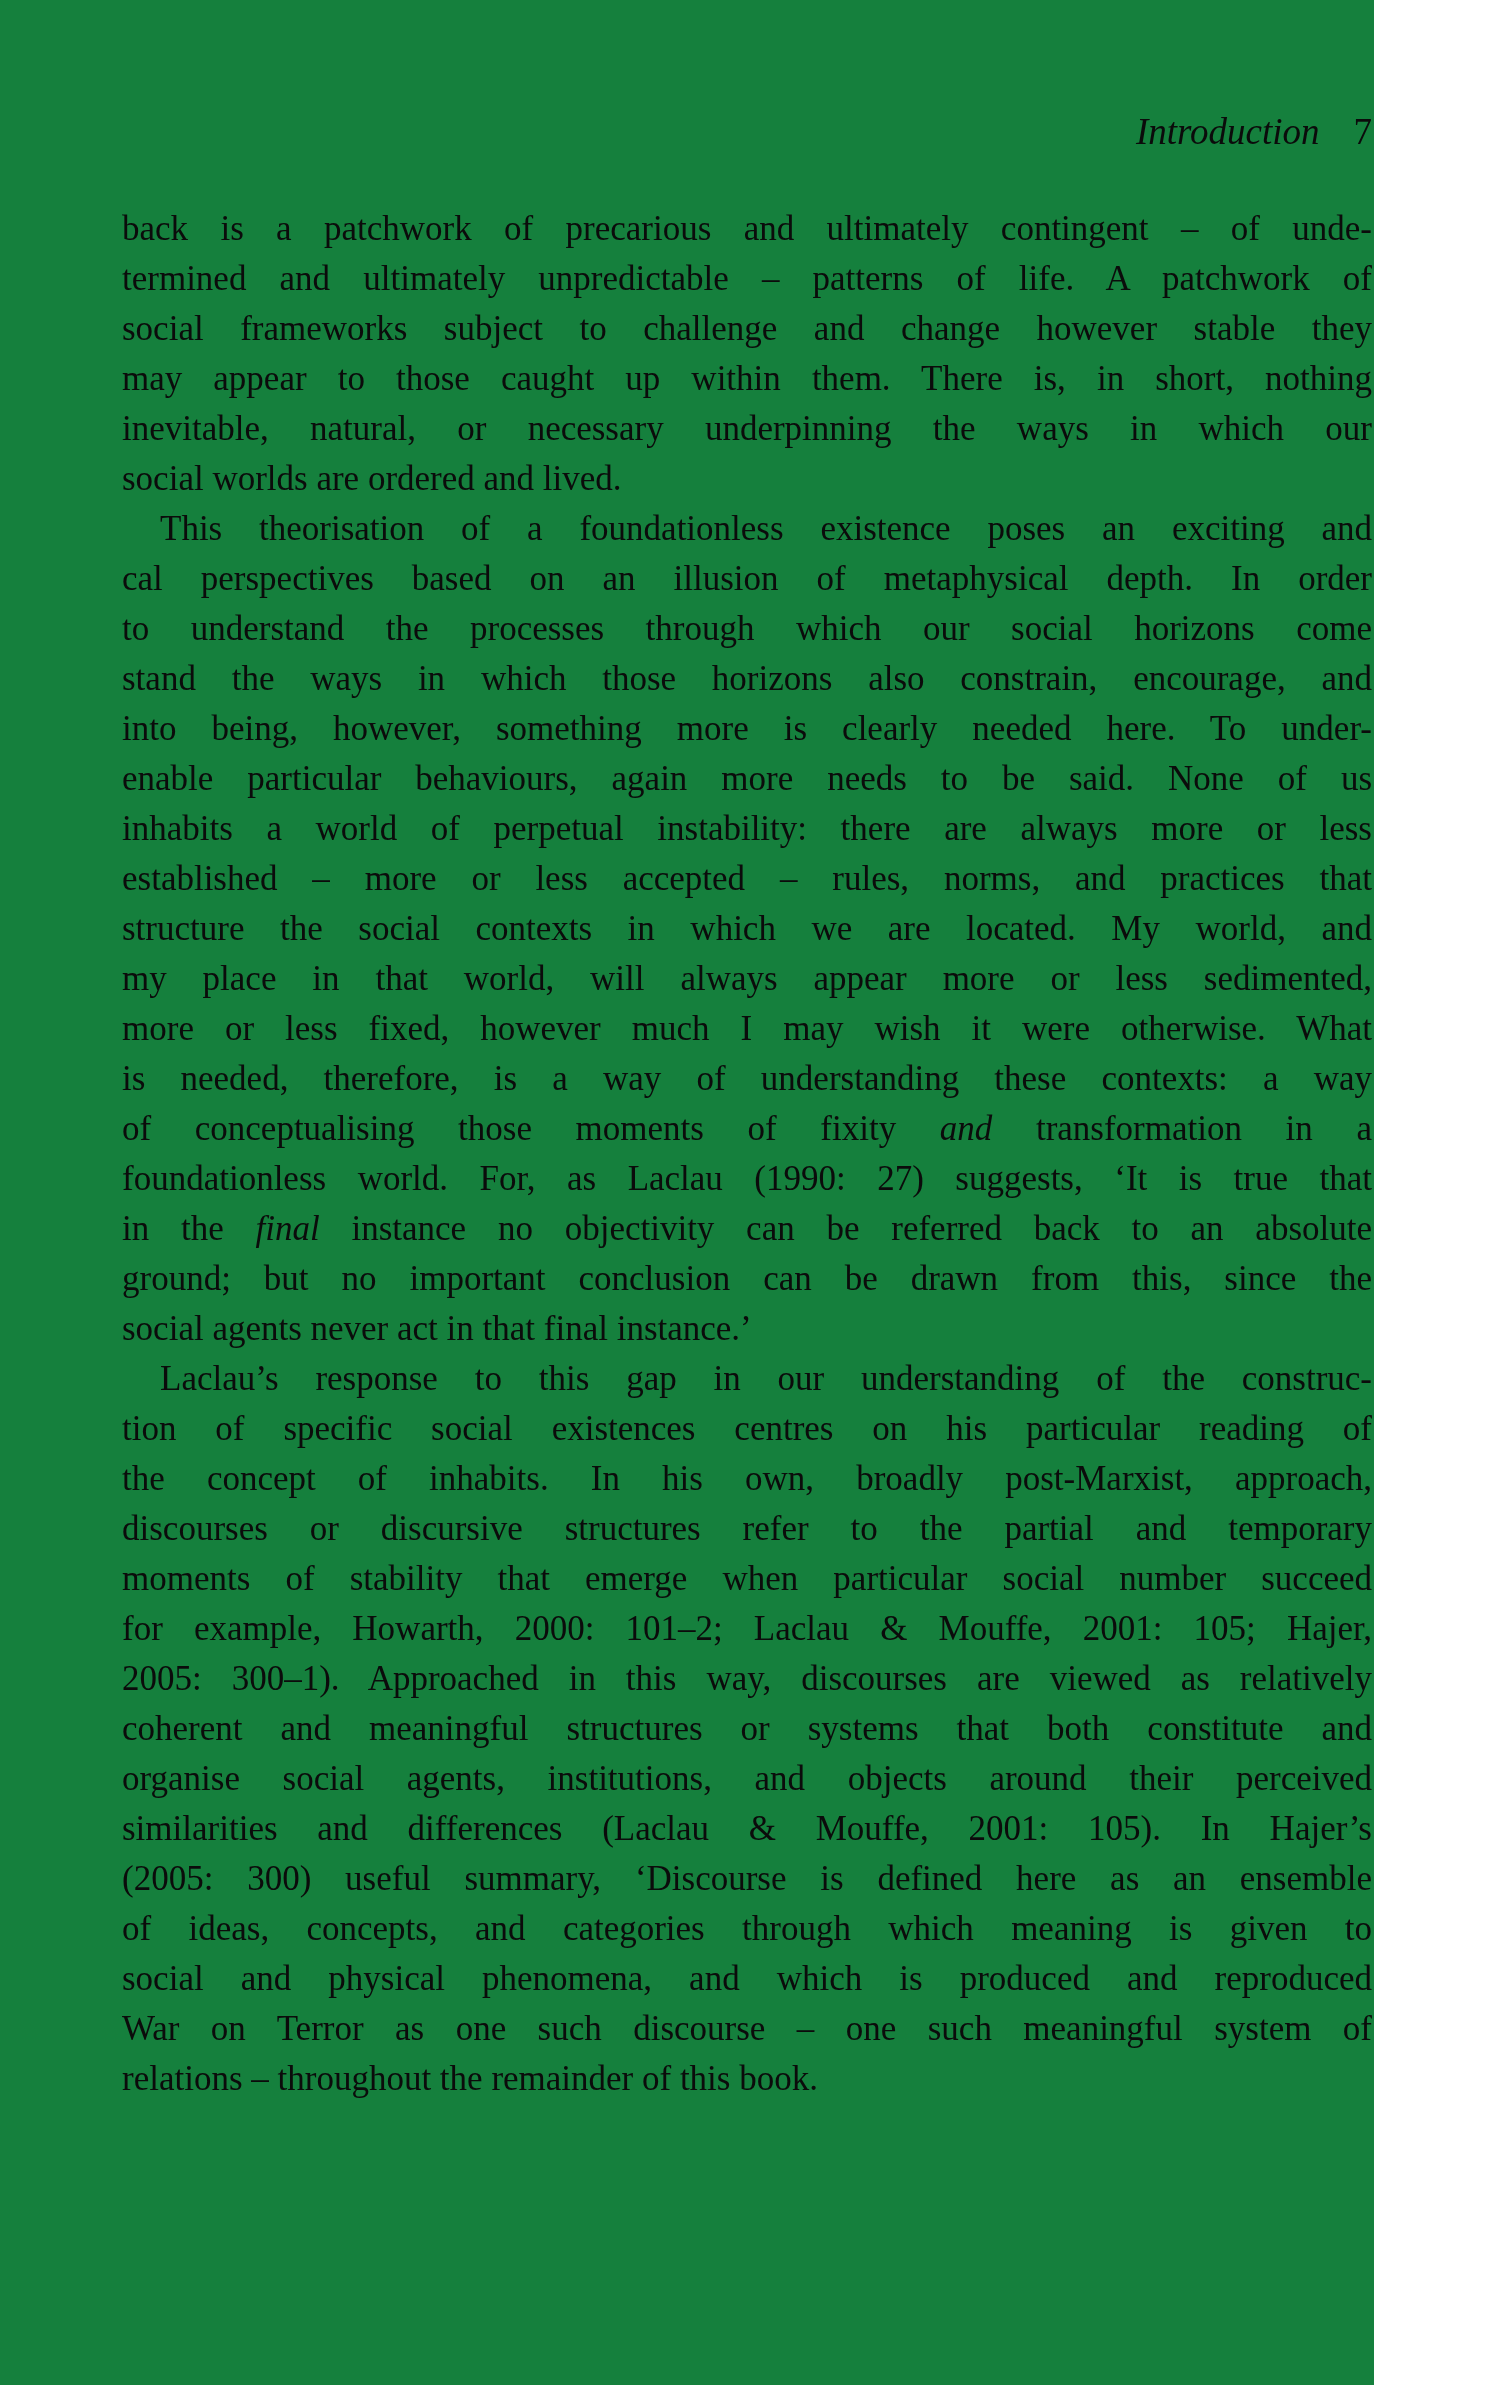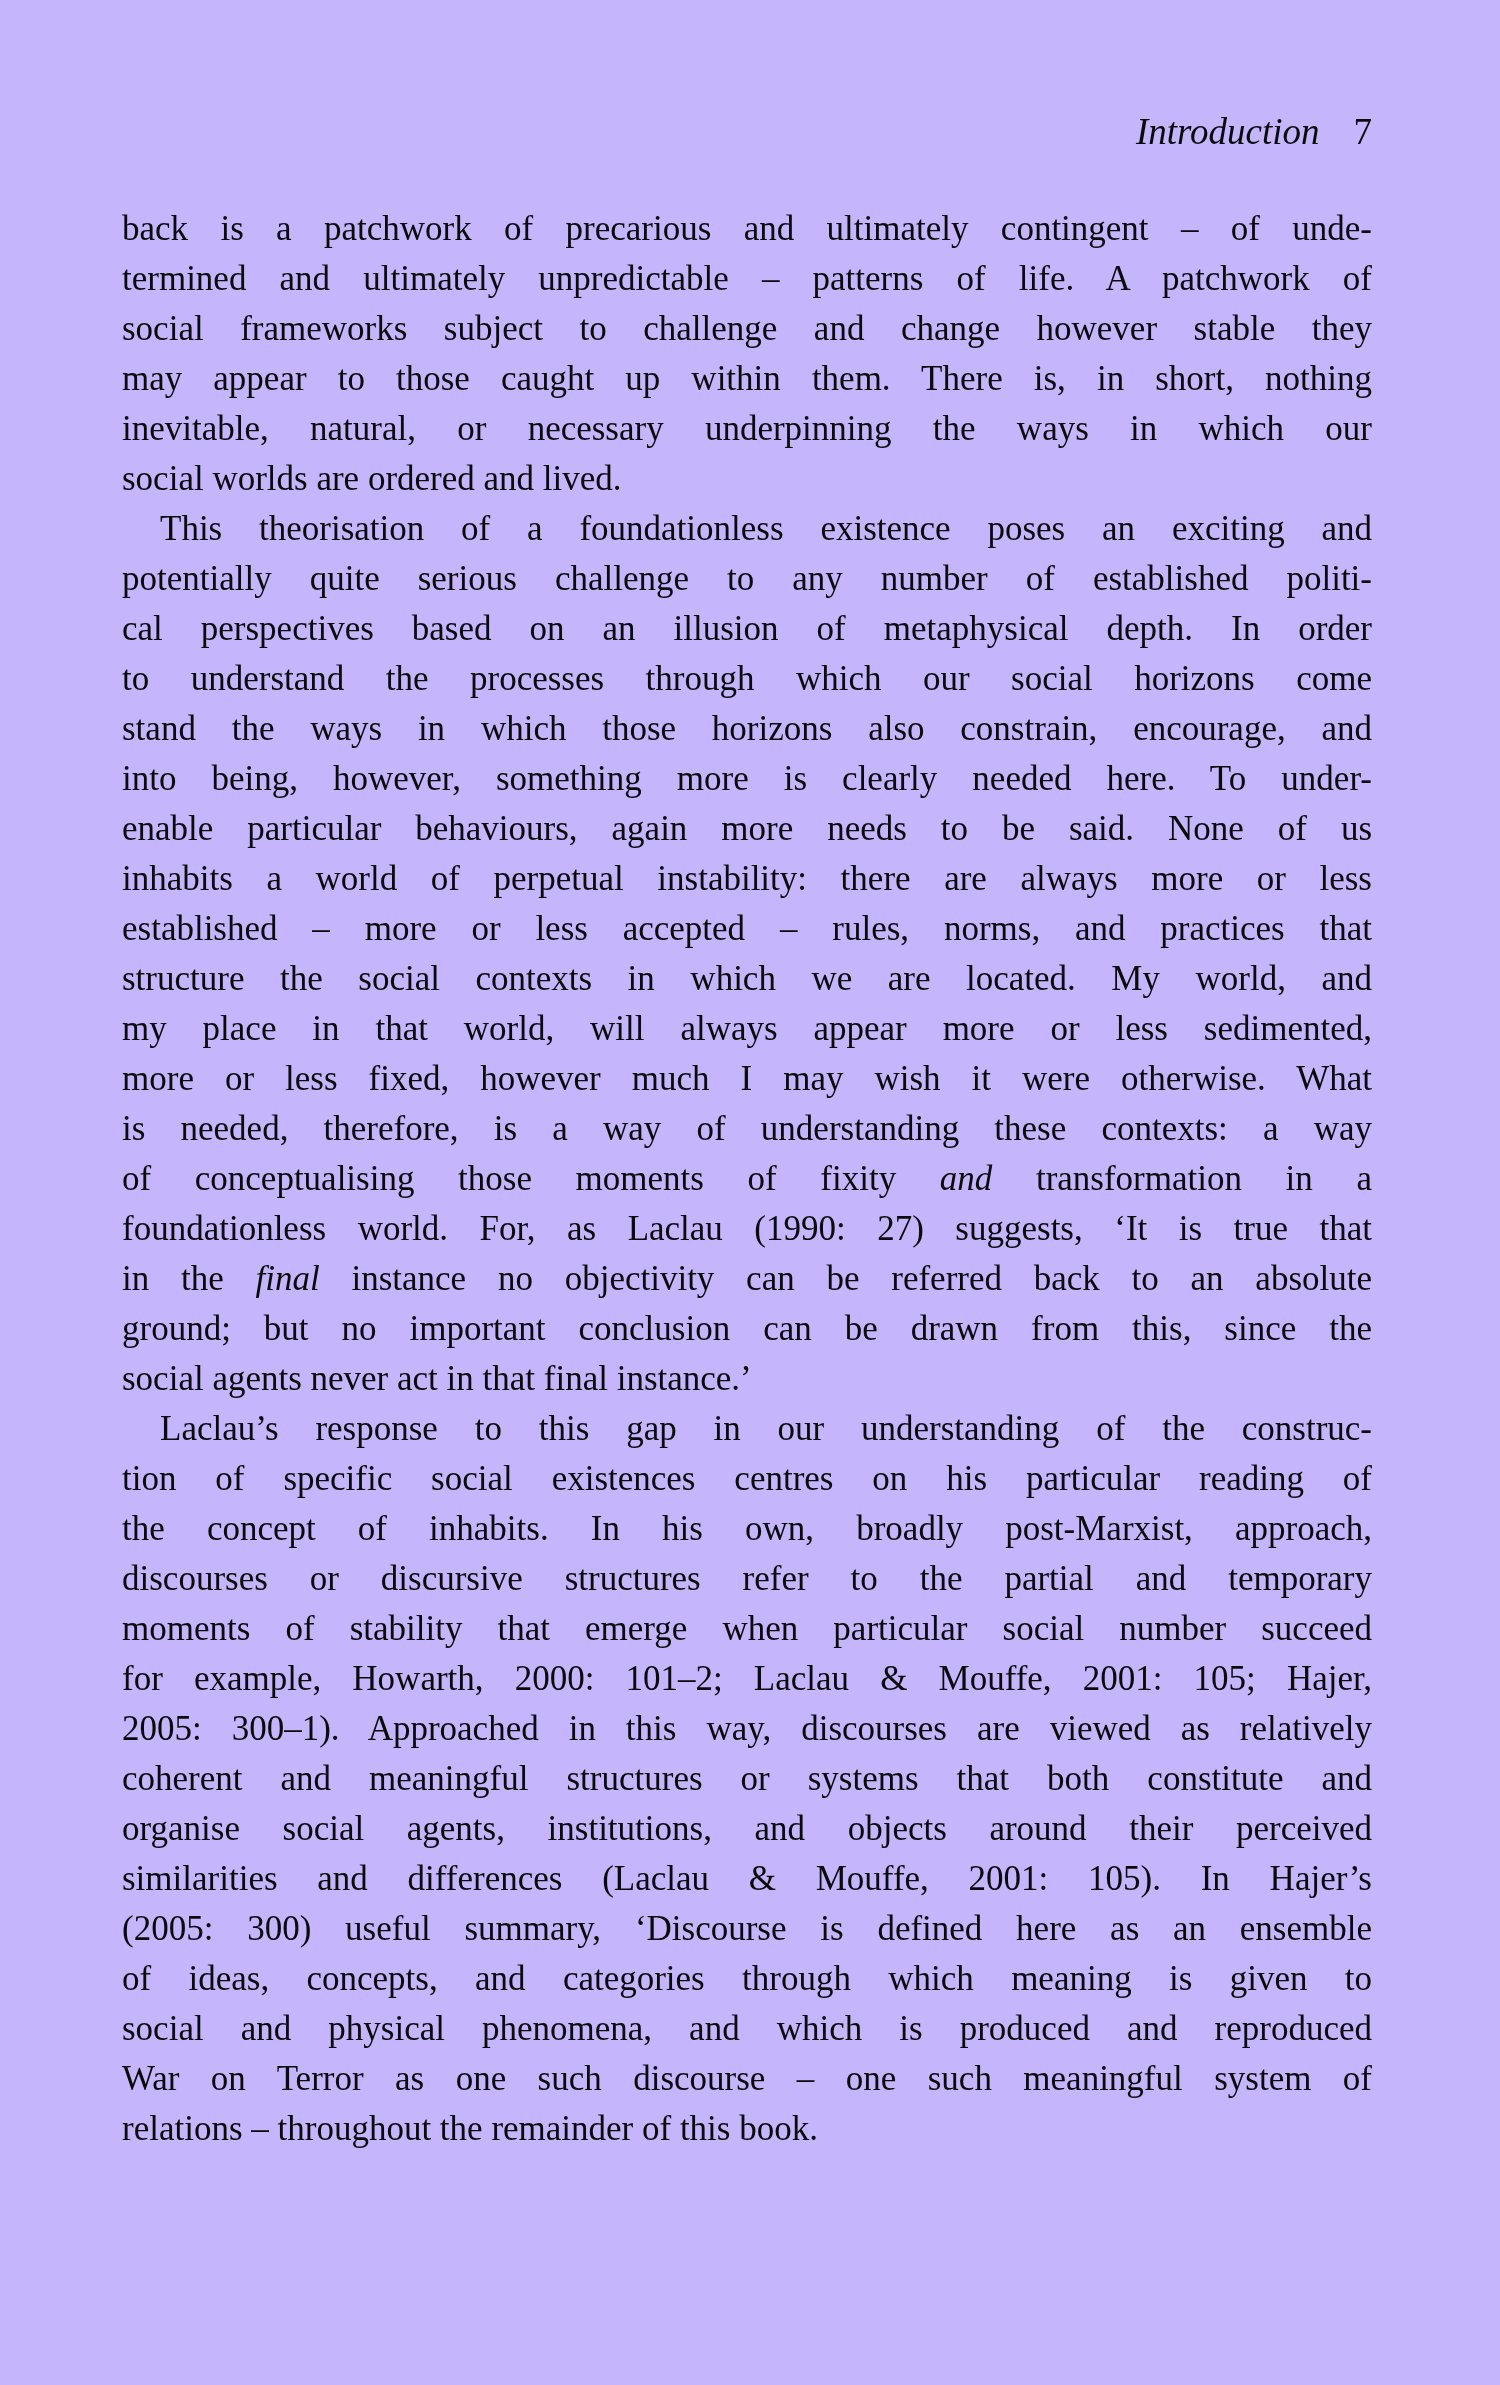--- a/index.html
+++ b/index.html
@@ -2,23 +2,23 @@
 <html><head>
 <meta charset="utf-8">
 <style>
   html, body {
     margin: 0;
     padding: 0;
     background: #ffffff;
   }
   .page {
     position: relative;
-    width: 1500px;
+    width: 1374px;
     height: 2385px;
-    background: #c4b5fd;
+    background: #15803d;
     overflow: hidden;
     font-family: "Liberation Serif", "DejaVu Serif", serif;
     color: #0b0b0b;
   }
   .running-head {
     position: absolute;
     top: 112px;
     left: 122px;
     width: 1250px;
     text-align: right;
@@ -66,21 +66,20 @@
   </div>
 
   <div class="text-body">
       <div class="line"><span>back is a patchwork of precarious and ultimately contingent – of unde-</span></div>
       <div class="line"><span>termined and ultimately unpredictable – patterns of life. A patchwork of</span></div>
       <div class="line"><span>social frameworks subject to challenge and change however stable they</span></div>
       <div class="line"><span>may appear to those caught up within them. There is, in short, nothing</span></div>
       <div class="line"><span>inevitable, natural, or necessary underpinning the ways in which our</span></div>
       <div class="line last"><span>social worlds are ordered and lived.</span></div>
       <div class="line indent"><span>This theorisation of a foundationless existence poses an exciting and</span></div>
-      <div class="line"><span>potentially quite serious challenge to any number of established politi-</span></div>
       <div class="line"><span>cal perspectives based on an illusion of metaphysical depth. In order</span></div>
       <div class="line"><span>to understand the processes through which our social horizons come</span></div>
       <div class="line"><span>stand the ways in which those horizons also constrain, encourage, and</span></div>
       <div class="line"><span>into being, however, something more is clearly needed here. To under-</span></div>
       <div class="line"><span>enable particular behaviours, again more needs to be said. None of us</span></div>
       <div class="line"><span>inhabits a world of perpetual instability: there are always more or less</span></div>
       <div class="line"><span>established – more or less accepted – rules, norms, and practices that</span></div>
       <div class="line"><span>structure the social contexts in which we are located. My world, and</span></div>
       <div class="line"><span>my place in that world, will always appear more or less sedimented,</span></div>
       <div class="line"><span>more or less fixed, however much I may wish it were otherwise. What</span></div>

